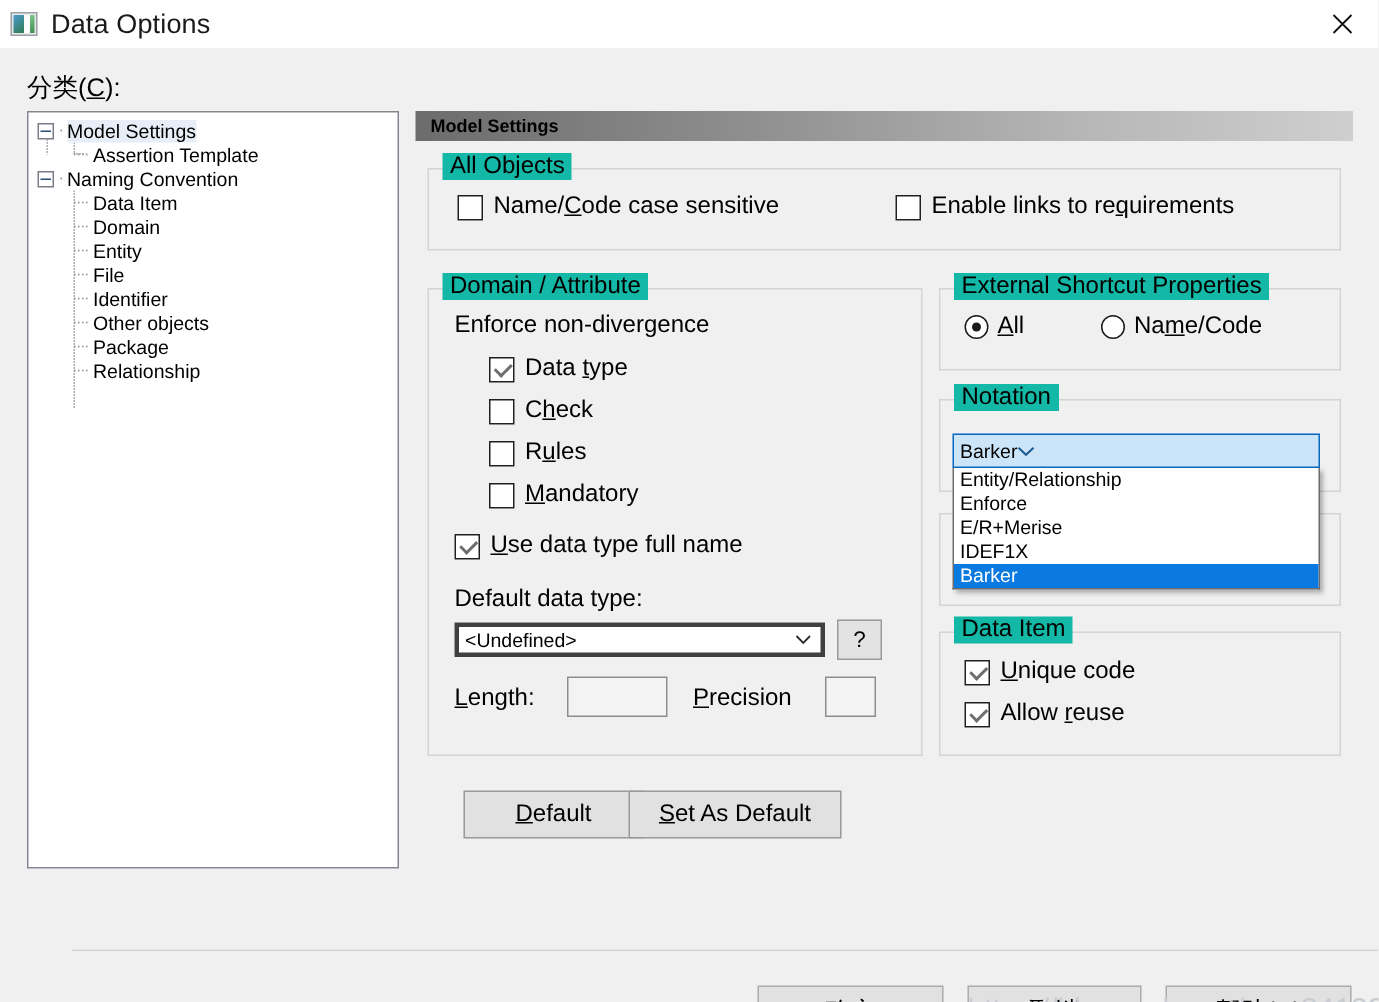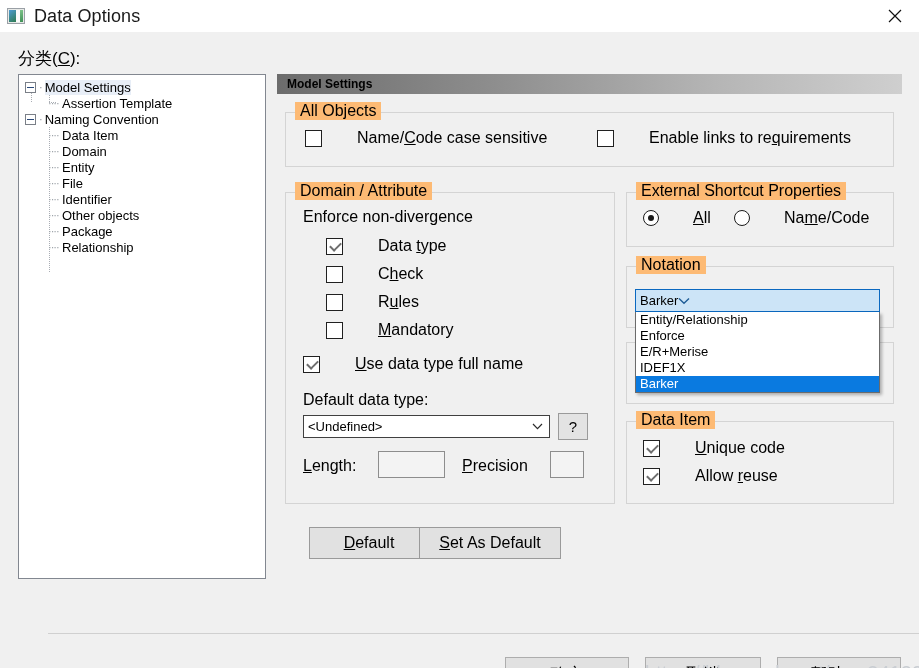--- a/index.html
+++ b/index.html
@@ -78,26 +78,26 @@
   .panel-header {
     height:20px; background: linear-gradient(to right,#6c6c6c 0%, #8e8e8e 35%, #b5b5b5 70%, #cfcfcf 100%);
     color:#000; font-size:12px; font-weight:bold; display:flex; align-items:center;
     padding-left:10px;
   }
   .panel-inner { position:relative; height:485px; }
 
   
   .group { position:absolute; border:1px solid #d4d4d4; }
   .group > .glabel {
-    position:absolute; top:-11px; left:9px; background:#fdba74;
+    position:absolute; top:-11px; left:9px; background:#14b8a6;
     padding:0 5px; font-size:16px; white-space:nowrap;
   }
 
   
-  .row { display:flex; align-items:center;gap:28px; }
+  .row { display:flex; align-items:center; }
   .cb {
     width:17px; height:17px; border:1px solid #202020; background:#fff;
     flex:0 0 auto; margin-right:7px; position:relative;
   }
   .cb.checked::after {
     content:""; position:absolute; left:3px; top:3px; width:9px; height:5px;
     border-left:2px solid #6e6e6e; border-bottom:2px solid #6e6e6e;
     transform: rotate(-45deg);
   }
   .cblabel { font-size:16px; white-space:nowrap; }
@@ -108,21 +108,21 @@
   }
   .rb.checked::after {
     content:""; position:absolute; left:4px; top:4px; width:6px; height:6px;
     border-radius:50%; background:#1a1a1a;
   }
 
   
   .plainlabel { font-size:16px; }
   .plainlabel .mn { text-decoration: underline; }
   .combo {
-    border:1px solid #404040; background:#fff; height:23px;
+    border:3px solid #404040; background:#fff; height:23px;
     display:flex; align-items:center; padding:0 4px; font-size:13px;
   }
   .combo .cval { flex:1; white-space:nowrap; overflow:hidden; }
   .combo .carrow { width:16px; display:flex; align-items:center; justify-content:center; }
   .txtbox { border:1px solid #8d8d8d; background:#f3f3f3; height:27px; }
   .qbtn {
     width:30px; height:27px; border:1px solid #9a9a9a; background:#e3e3e3;
     display:flex; align-items:center; justify-content:center; font-size:15px;
   }
 

